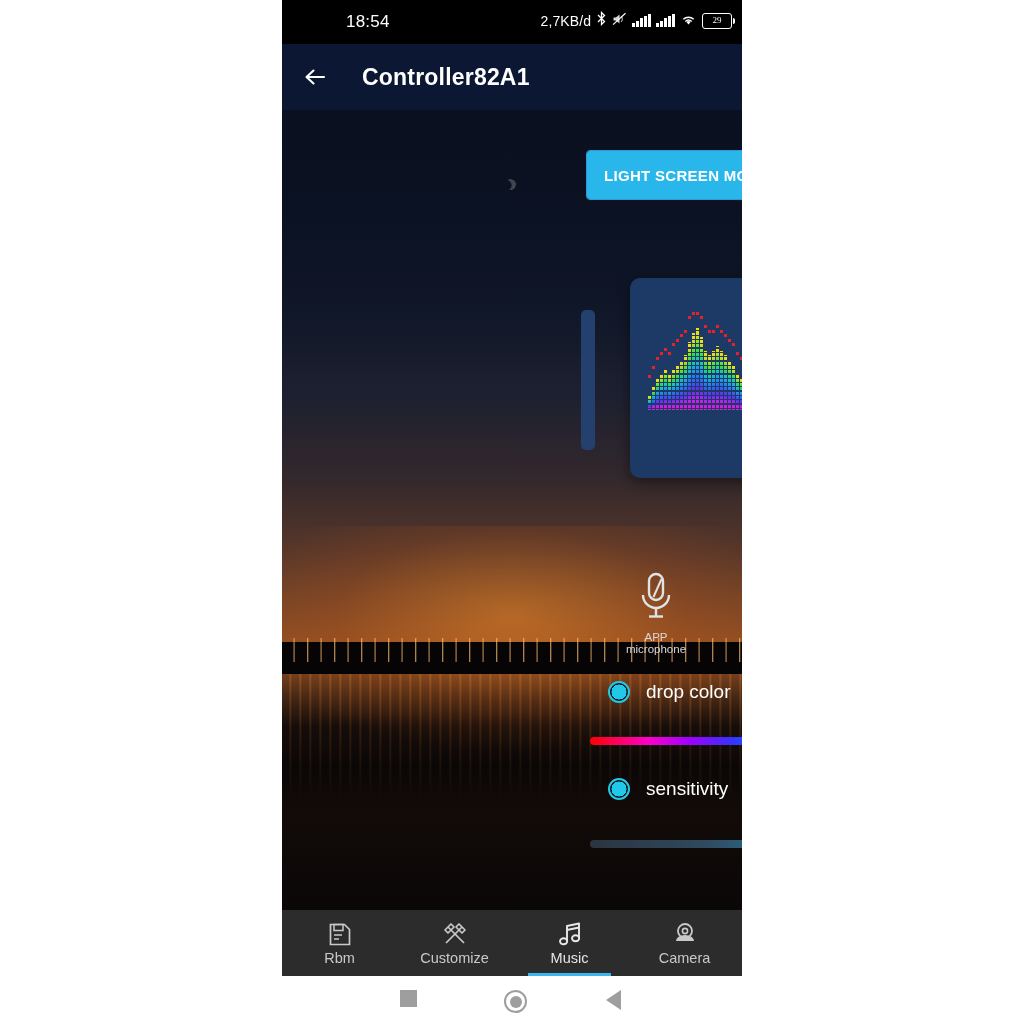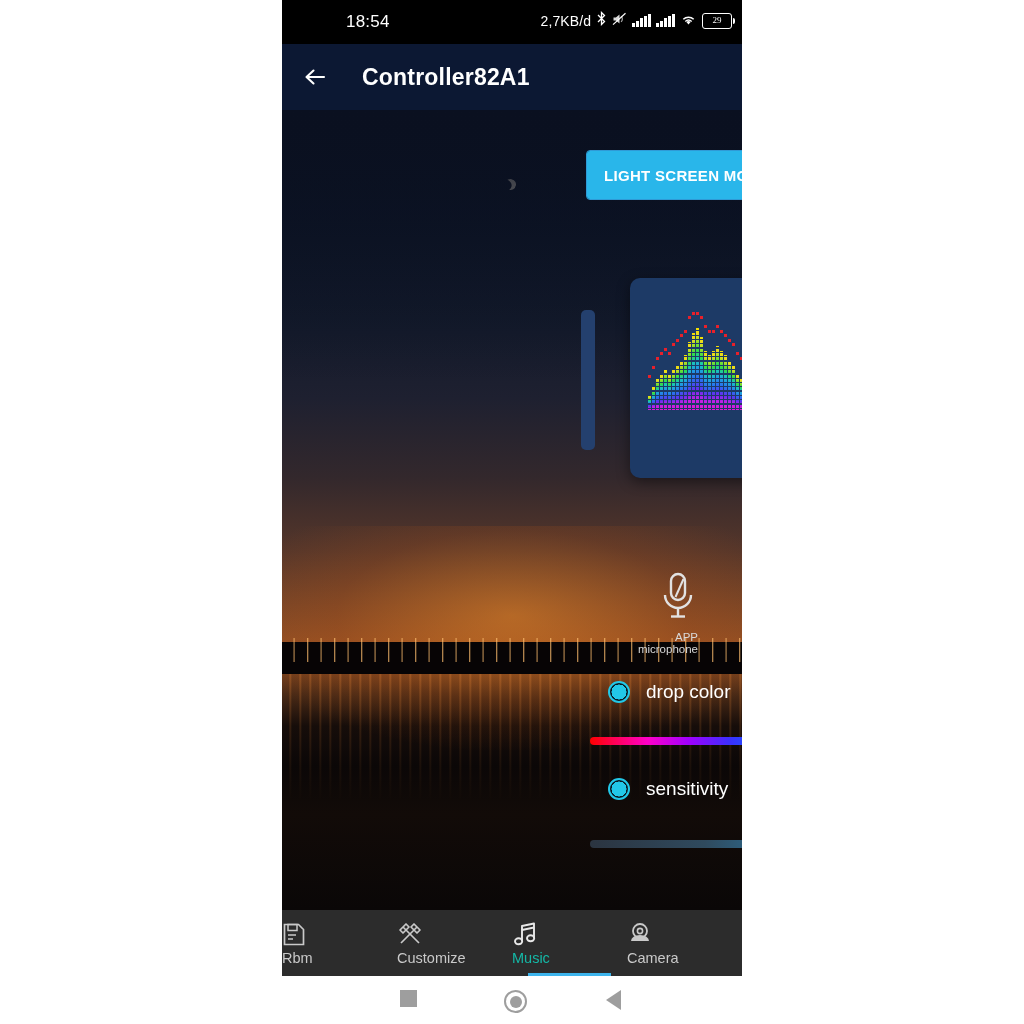--- a/index.html
+++ b/index.html
@@ -69,21 +69,21 @@
   .ledfill{position:absolute;left:0;bottom:0;width:100%;
      background:linear-gradient(to top,#e11ad6 0%,#c020e8 14%,#6030f0 26%,#2a6ef0 40%,
         #1e9fe0 52%,#19c6b8 62%,#2ddc4a 72%,#8ae02a 82%,#eadb20 92%,#f2e000 100%);}
   .ledmask{position:absolute;left:0;bottom:0;width:100%;height:100%;
      background:repeating-linear-gradient(to bottom,
         rgba(29,58,102,0) 0px, rgba(29,58,102,0) 3px,
         #1d3a66 3px, #1d3a66 4.3px);}
   .peak{position:absolute;left:0;width:3px;height:3px;background:#e8202a;}
 
   
-  .mic-wrap{position:absolute;top:570px;width:84px;text-align:right;}
+  .mic-wrap{position:absolute;top:570px;width:84px;text-align:center;}
   .mic-wrap.l{left:332px;}
   .mic-label{margin-top:5px;font-size:11.5px;}
   .mic-wrap.l .mic-label{color:#d8d8d8;}
 
   
   .optrow{position:absolute;left:326px;width:420px;display:flex;align-items:center;}
   .optrow.r1{top:681px;}
   .optrow.r2{top:778px;}
   .opt{display:flex;align-items:center;}
   .opt.first{width:178px;gap:6px;}
@@ -95,24 +95,24 @@
 
   
   .slider{position:absolute;left:308px;height:8px;border-radius:4px;width:412px;}
   .slider.color{top:737px;background:linear-gradient(to right,
       #ff0000 0%,#ff00c8 14%,#a000ff 24%,#3a30ff 34%,#1060ff 42%,
       #00c8ff 52%,#00ffa0 60%,#22e032 70%,#a8e000 78%,#ffe000 85%,#ff9000 93%,#ff2e00 100%);}
   .slider.sens{top:840px;background:linear-gradient(to right,#2b3440 0%,#2f4a5e 28%,#2a8fc4 62%,#3ec4f5 88%,#46c9f7 100%);}
 
   
   .bottomnav{position:absolute;left:0;top:910px;width:460px;height:66px;background:#2c2c2c;display:flex;}
-  .navitem{flex:1;position:relative;display:flex;flex-direction:column;align-items:flex-start;justify-content:center;gap:3px;}
+  .navitem{flex:1;position:relative;display:flex;flex-direction:column;align-items:center;justify-content:center;gap:3px;}
   .nav-ico{height:26px;display:flex;align-items:flex-end;justify-content:center;}
   .nav-label{font-size:14.5px;color:#c9c9c9;}
-  .navitem.active .nav-label{color:#14b8a6;}
+  .navitem.active .nav-label{color:#e5e5e5;}
   .nav-underline{position:absolute;bottom:0;left:14%;width:72%;height:3px;background:#3db4ec;}
 
   
   .androidnav{position:absolute;left:0;top:976px;width:460px;height:48px;background:#fff;}
   .an-btn{position:absolute;top:14px;}
   .an-square{left:118px;width:17px;height:17px;background:#9e9e9e;}
   .an-home{left:222px;width:19px;height:19px;border:2px solid #9e9e9e;border-radius:50%;
      display:flex;align-items:center;justify-content:center;}
   .an-home:after{content:"";width:12px;height:12px;border-radius:50%;background:#9e9e9e;}
   .an-back{left:324px;width:0;height:0;border-top:10px solid transparent;border-bottom:10px solid transparent;border-right:15px solid #9e9e9e;}

